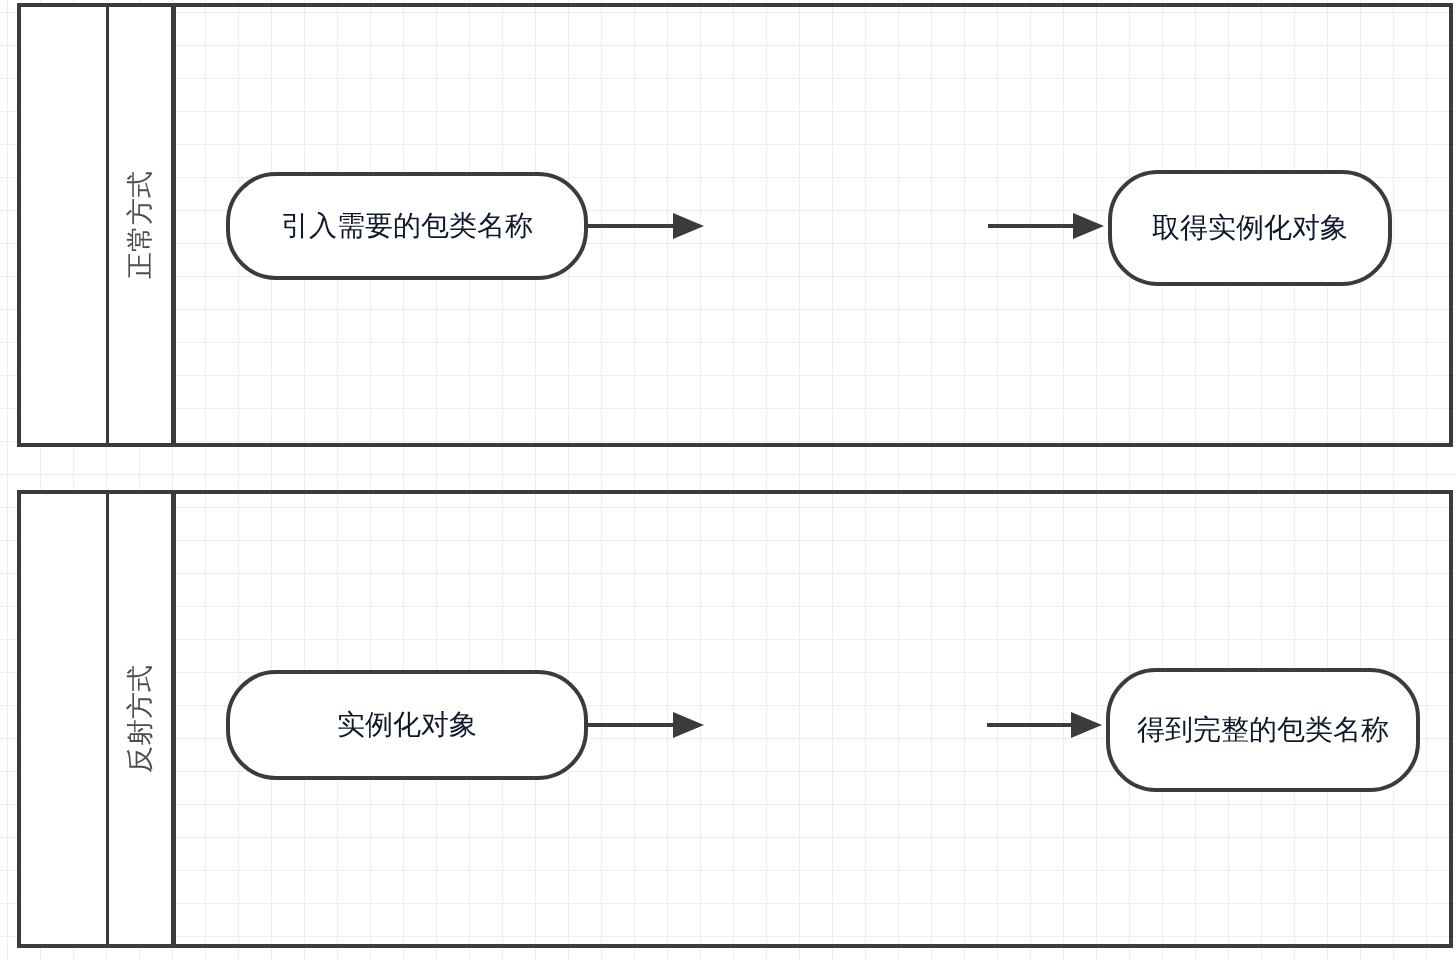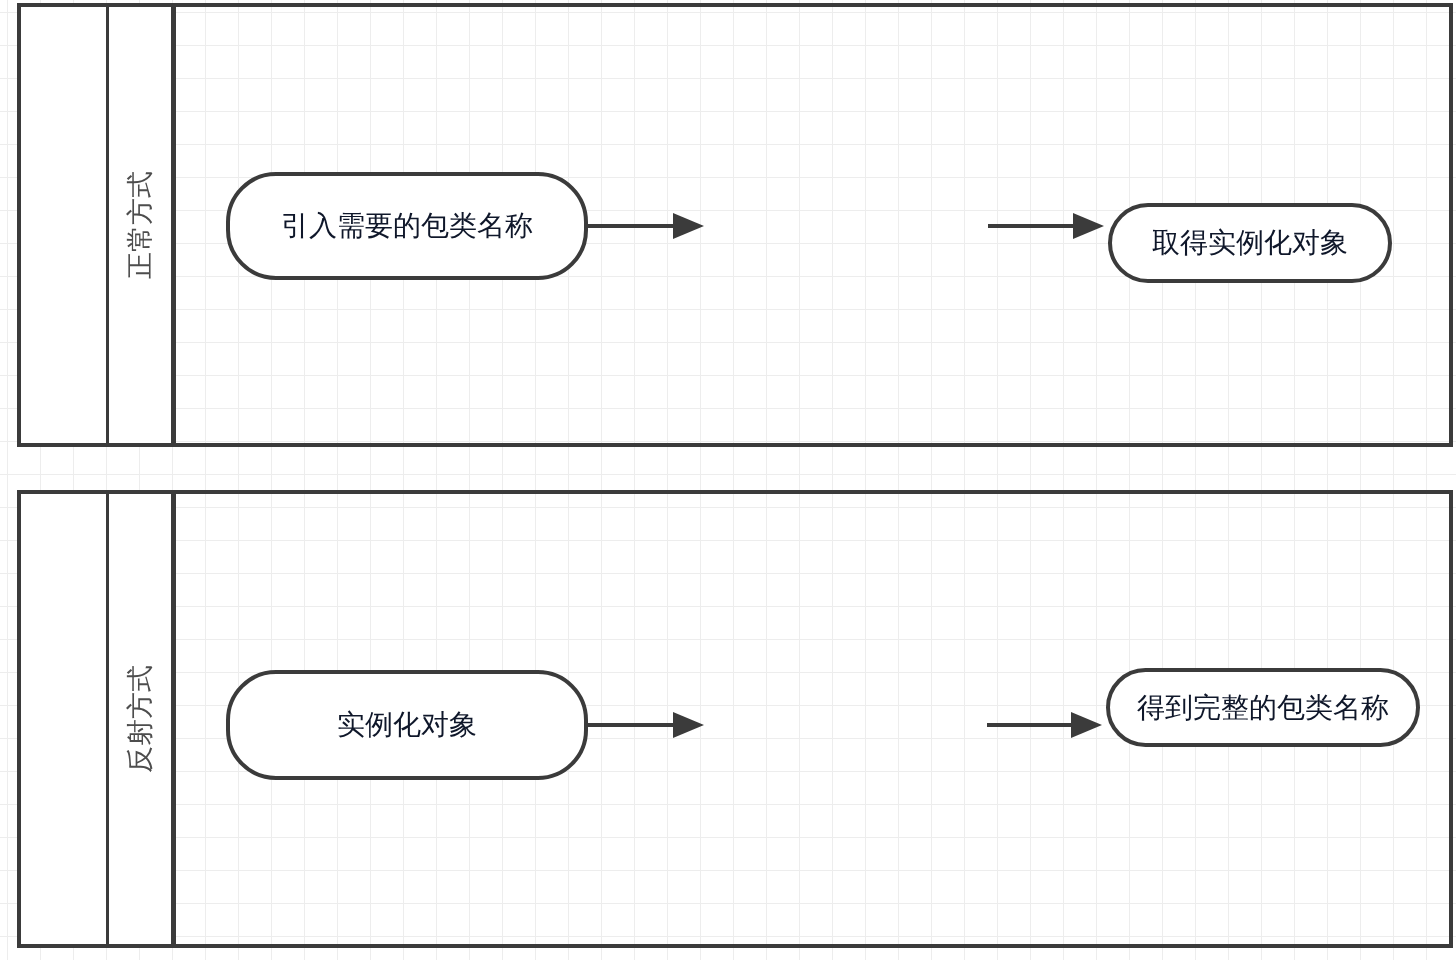--- a/index.html
+++ b/index.html
@@ -118,36 +118,36 @@
     <span class="arrow-line"></span>
     <span class="arrow-head"></span>
   </div>
 
 
   <div class="arrow" style="left:988px; top:213px; width:116px;">
     <span class="arrow-line"></span>
     <span class="arrow-head"></span>
   </div>
 
-  <div class="step" style="left:1108px; top:170px; width:284px; height:80px;margin-top:33px;">
+  <div class="step" style="left:1108px; top:170px; width:284px; height:116px;">
     <span>取得实例化对象</span>
   </div>
 
   <div class="step" style="left:226px; top:670px; width:362px; height:110px;text-align:right;">
     <span>实例化对象</span>
   </div>
 
   <div class="arrow" style="left:588px; top:712px; width:116px;">
     <span class="arrow-line"></span>
     <span class="arrow-head"></span>
   </div>
 
 
   <div class="arrow" style="left:987px; top:712px; width:115px;">
     <span class="arrow-line"></span>
     <span class="arrow-head"></span>
   </div>
 
-  <div class="step" style="left:1106px; top:668px; width:314px; height:79px;">
+  <div class="step" style="left:1106px; top:668px; width:314px; height:124px;">
     <span>得到完整的包类名称</span>
   </div>
 
 </div>
 
 </body></html>

